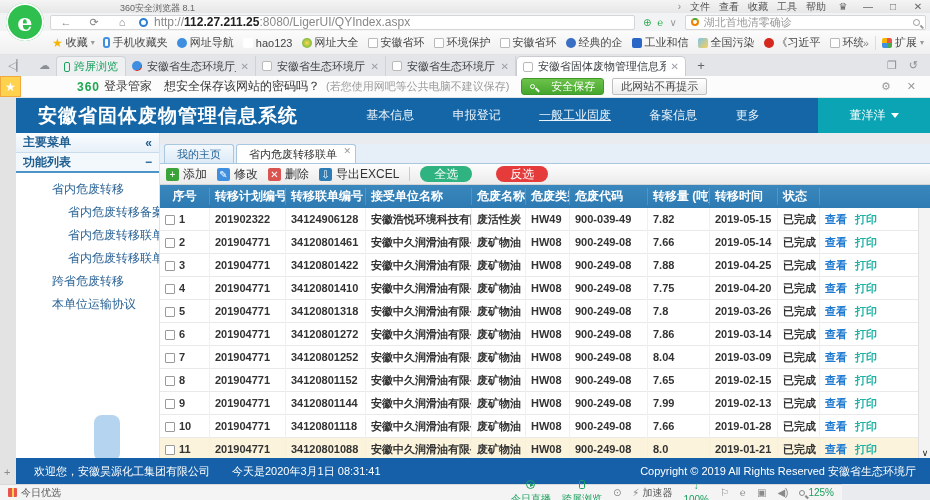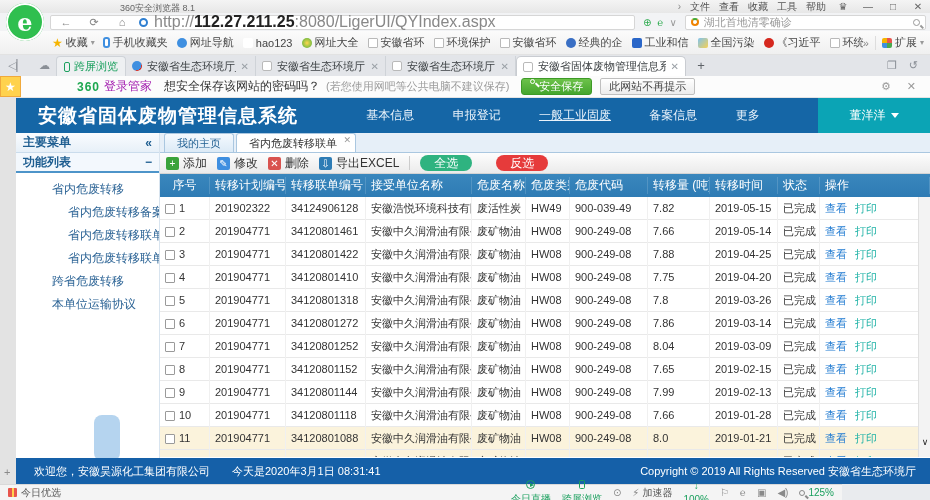--- a/index.html
+++ b/index.html
@@ -11,21 +11,21 @@
   .win-title{position:absolute;left:120px;top:2px;font-size:9px;color:#666;}
   .menu-right{position:absolute;right:4px;top:0;height:13px;display:flex;align-items:center;gap:9px;font-size:10px;color:#555;}
   .menu-right .mi{cursor:default;}
   .winbtn{font-size:10px;color:#666;width:16px;text-align:center;}
   .logo360{left:6px;top:3px;width:38px;height:38px;border-radius:50%;background:radial-gradient(circle at 50% 45%,#2fbf4f 60%,#1ea63e);z-index:60;display:flex;align-items:center;justify-content:center;color:#fff;font-size:24px;font-weight:bold;font-family:"DejaVu Serif",serif;box-shadow:0 0 0 2px #fff inset;}
   
   .addrrow{left:0;top:13px;width:930px;height:18px;background:#f2f3f5;display:flex;align-items:center;}
   .navico{color:#888;font-size:11px;margin:0 5px;width:12px;text-align:center;}
   .urlfield{margin-left:50px;width:585px;height:15px;background:#fff;border:1px solid #d6d6d6;border-radius:2px;display:flex;align-items:center;padding:0 4px;gap:6px;}
   .siteico{width:9px;height:9px;border:2px solid #2f7fd1;border-radius:50%;}
-  .urltext{font-size:16px;color:#888;white-space:nowrap;}
+  .urltext{font-size:12px;color:#888;white-space:nowrap;}
   .urltext b{color:#222;}
   .addr-icons{display:flex;align-items:center;gap:6px;margin-left:8px;color:#2dab4f;font-size:10px;}
   .chev{color:#999;}
   .searchbox{margin-left:8px;flex:1;height:15px;background:#fff;border:1px solid #d6d6d6;border-radius:2px;display:flex;align-items:center;padding:0 5px;gap:5px;margin-right:4px;}
   .o-logo{width:8px;height:8px;border-radius:50%;border:2px solid #f08300;border-top-color:#46a935;}
   .searchtext{flex:1;font-size:11px;color:#999;white-space:nowrap;overflow:hidden;}
   .lens{width:7px;height:7px;border:1.5px solid #999;border-radius:50%;position:relative;}
   .lens::after{content:"";position:absolute;left:6px;top:6px;width:4px;height:1.5px;background:#999;transform:rotate(45deg);}
   
   .bmrow{left:0;top:31px;width:930px;height:24px;background:linear-gradient(#fbfbfb,#f0f0f0);border-bottom:1px solid #e2e2e2;display:flex;align-items:center;padding-left:52px;overflow:hidden;}
@@ -56,24 +56,24 @@
   .fav-page .fava{background:#fff;border:1px solid #b9b9b9;}
   .btab .ttl{flex:1;white-space:nowrap;overflow:hidden;}
   .btab .tx{color:#9aa0a6;font-size:10px;}
   .btab.active{background:#fff;width:170px;border:1px solid #c9ccd1;border-bottom:none;border-radius:5px 5px 0 0;}
   .newtab{width:22px;height:18px;margin:0 0 1px 4px;text-align:center;color:#5f6368;font-size:13px;line-height:18px;}
   .tabrow-right{margin-left:auto;display:flex;gap:12px;padding:0 12px 4px 0;color:#8a8f96;font-size:11px;}
   
   .notifyrow{left:0;top:76px;width:930px;height:22px;background:#fcfcfc;border-bottom:1px solid #e4e4e4;display:flex;align-items:center;}
   .nstar{width:21px;height:21px;background:#ffd24d;border:1px solid #f0a93c;display:flex;align-items:center;justify-content:center;color:#fff;font-size:12px;flex:none;}
   .nbrand{margin-left:56px;font-weight:bold;color:#1ca74f;font-size:12px;letter-spacing:1px;}
-  .nbrand2{color:#a21caf;font-size:12px;margin-left:4px;}
+  .nbrand2{color:#404040;font-size:12px;margin-left:4px;}
   .nq{margin-left:12px;color:#333;font-size:12px;}
   .nhint{margin-left:6px;color:#9b9b9b;font-size:11px;}
-  .btn-save{margin-left:12px;height:17px;padding:0 8px;background:linear-gradient(#6cc24a,#46a62e);border:1px solid #3d9a27;border-radius:3px;color:#fff;font-size:11px;display:flex;gap:4px;}
+  .btn-save{margin-left:12px;height:17px;padding:0 8px;background:linear-gradient(#6cc24a,#46a62e);border:1px solid #3d9a27;border-radius:3px;color:#fff;font-size:11px;display:flex;align-items:center;gap:16px;}
   .keyico{width:5px;height:5px;border:1.5px solid #fff;border-radius:50%;position:relative;}
   .keyico::after{content:"";position:absolute;left:4px;top:4px;width:5px;height:1.5px;background:#fff;transform:rotate(45deg);}
   .btn-dismiss{margin-left:8px;height:17px;padding:0 8px;background:linear-gradient(#fff,#ececec);border:1px solid #bfbfbf;border-radius:2px;color:#444;font-size:11px;display:flex;align-items:center;}
   .notify-right{margin-left:auto;display:flex;gap:16px;padding-right:14px;color:#9a9a9a;font-size:11px;}
   
   .gutter{left:0;top:98px;width:16px;height:386px;background:#e3e3e3;}
   .gutter .plus{position:absolute;left:4px;top:368px;color:#8a8a8a;font-size:11px;}
   .appheader{left:16px;top:98px;width:914px;height:35px;background:#1566a6;display:flex;align-items:center;}
   .apptitle{color:#fff;font-size:19px;font-weight:bold;margin-left:22px;letter-spacing:1px;white-space:nowrap;}
   .appnav{display:flex;flex:1;justify-content:space-evenly;margin:0 20px 0 30px;}
@@ -84,39 +84,39 @@
   
   .sidebar{left:16px;top:133px;width:144px;height:325px;background:#fff;border-right:1px solid #d8e4ef;overflow:hidden;}
   .sb-head{height:20px;background:linear-gradient(#fafcff,#e7f0f8);border-bottom:1px solid #cadcec;display:flex;align-items:center;justify-content:space-between;padding:0 7px;color:#1d5d90;font-weight:bold;font-size:12px;}
   .sb-sec{height:20px;background:#f3f8fd;border-bottom:2px solid #4d94c9;display:flex;align-items:center;justify-content:space-between;padding:0 7px;color:#1d5d90;font-weight:bold;font-size:12px;}
   .sb-item{height:23px;line-height:23px;color:#2b6395;font-size:12px;white-space:nowrap;overflow:hidden;}
   .sb-item.lvl1{padding-left:36px;}
   .sb-item.lvl2{padding-left:52px;}
   .sb-items{padding-top:5px;}
   .sb-blob{position:absolute;left:78px;top:282px;width:26px;height:46px;background:#b5d4ef;border-radius:8px;}
   
-  .main{left:160px;top:133px;width:770px;height:325px;background:#fff;overflow:hidden;}
+  .main{left:160px;top:144px;width:770px;height:325px;background:#fff;overflow:hidden;}
   .ctabs{height:20px;background:#e6eff8;border-bottom:1px solid #aac7e0;display:flex;align-items:flex-end;padding-left:4px;gap:2px;}
   .ctab{height:19px;display:flex;align-items:center;padding:0 12px;font-size:11px;color:#1d5d90;background:linear-gradient(#f4f9fe,#dceaf6);border:1px solid #aac7e0;border-bottom:none;border-radius:3px 3px 0 0;}
   .ctab.active{background:#fff;color:#333;position:relative;padding-right:18px;}
   .ctab .cx{position:absolute;right:4px;top:1px;color:#999;font-size:9px;}
   .toolbar{height:21px;background:linear-gradient(#fdfdfd,#ebebeb);border-bottom:1px solid #d4d4d4;display:flex;align-items:center;padding-left:6px;gap:10px;font-size:12px;color:#333;}
   .tbtn{display:flex;align-items:center;gap:4px;}
   .ti{width:13px;height:13px;border-radius:2px;color:#fff;font-size:10px;line-height:13px;text-align:center;flex:none;}
   .ti-add{background:#3aa33a;}
   .ti-edit{background:#3f8fe0;}
   .ti-del{background:#d9534f;}
   .ti-exp{background:#2e7cb5;}
   .tsep{width:1px;height:14px;background:#ccc;}
   .pill{width:52px;height:16px;border-radius:8px;color:#fff;font-size:12px;display:flex;align-items:center;justify-content:center;}
   .pill-green{background:#2fb380;}
   .pill-red{background:#e63b3b;margin-left:14px;}
   
   .grid{position:relative;height:283px;}
-  .ghead,.trow{display:grid;grid-template-columns:50px 76px 80px 106px 54px 44px 78px 62px 68px 42px 1fr;}
+  .ghead,.trow{display:grid;grid-template-columns:50px 76px 80px 106px 54px 44px 78px 62px 68px 42px 1fr;font-weight:bold;}
   .ghead{height:23px;background:linear-gradient(#3a87bd,#2e7bb4);color:#fff;font-size:12px;align-items:center;}
   .ghead .h{padding:0 5px;white-space:nowrap;overflow:hidden;border-right:1px solid rgba(255,255,255,.15);}
   .ghead .h:first-child{text-align:center;}
   .rows{height:260px;overflow:hidden;}
   .trow{height:23px;align-items:center;border-bottom:1px solid #e9e9e9;font-size:11px;color:#333;background:#fff;}
   .trow.hl{background:#fbf3dc;}
   .trow .c{padding:0 5px;white-space:nowrap;overflow:hidden;border-right:1px solid #f0f0f0;height:23px;line-height:23px;}
   .c1{display:flex;align-items:center;gap:4px;justify-content:flex-start;}
   .cb{width:10px;height:10px;border:1px solid #9a9a9a;background:#fff;border-radius:1px;flex:none;}
   .lk{margin-right:8px;}
@@ -377,21 +377,20 @@
       <span class="h">序号</span>
       <span class="h">转移计划编号</span>
       <span class="h">转移联单编号</span>
       <span class="h">接受单位名称</span>
       <span class="h">危废名称</span>
       <span class="h">危废类别</span>
       <span class="h">危废代码</span>
       <span class="h">转移量 (吨)</span>
       <span class="h">转移时间</span>
       <span class="h">状态</span>
-      <span class="h">操作</span>
     </div>
     <div class="rows">
 
     <div class="trow">
           <span class="c c1">
             <span class="cb"></span>
             <span>1</span>
           </span>
           <span class="c">201902322</span>
           <span class="c">34124906128</span>

